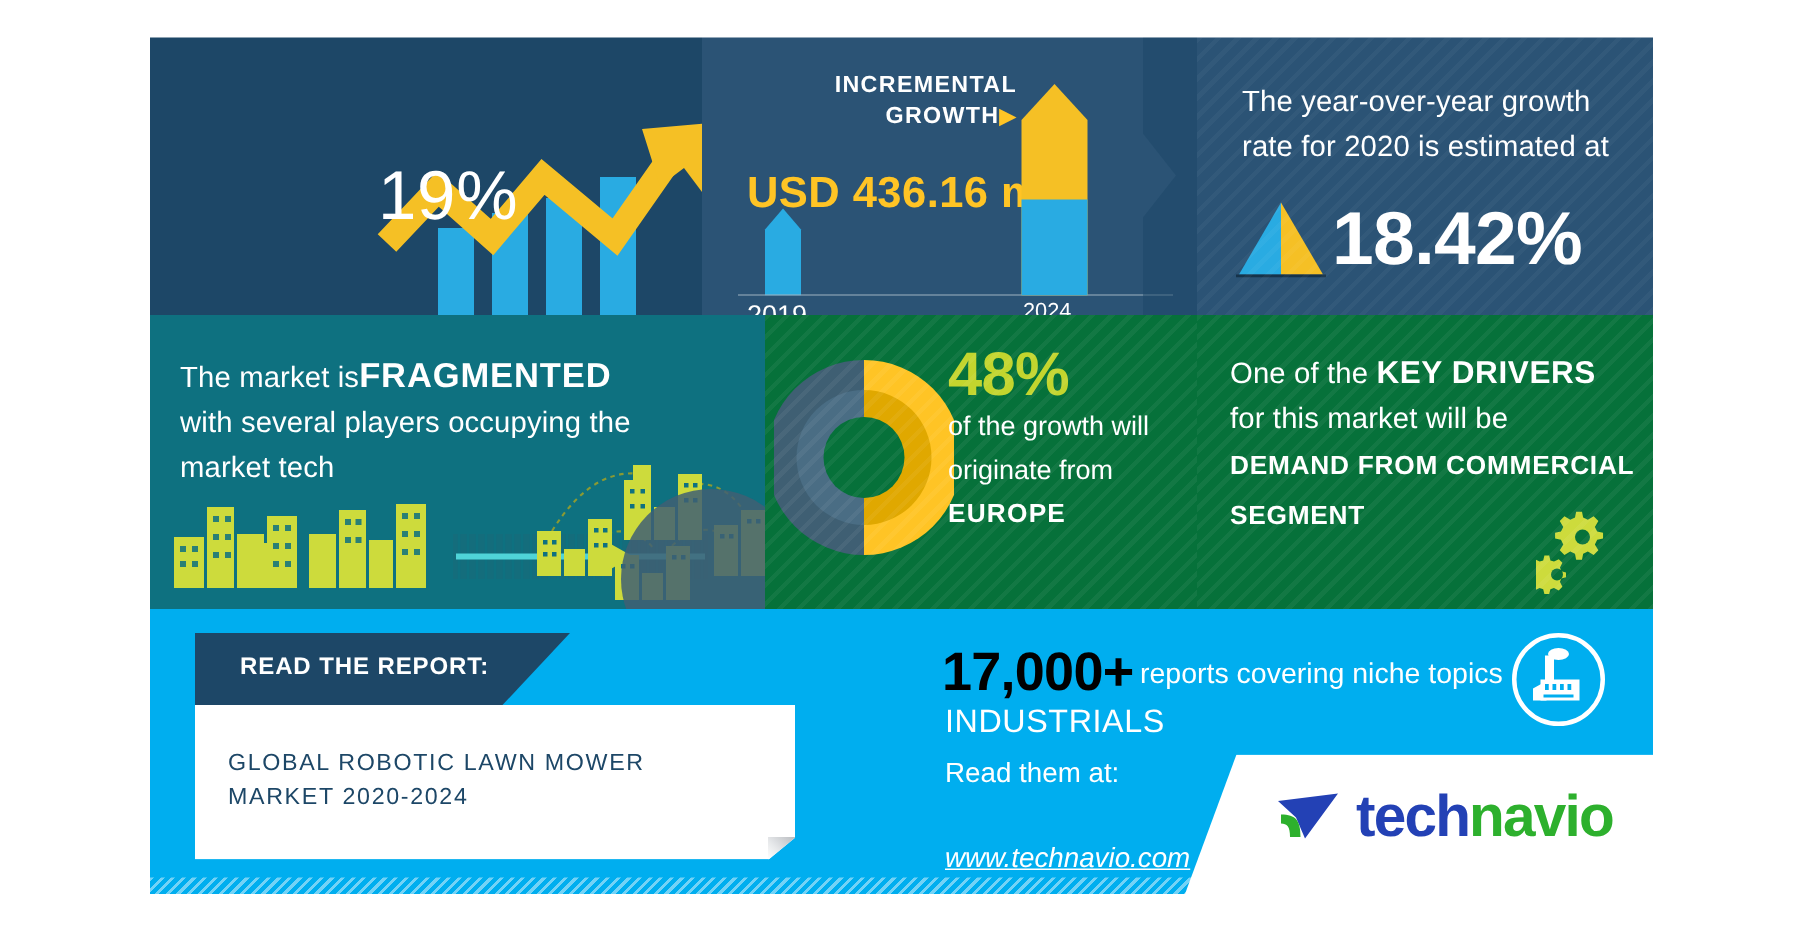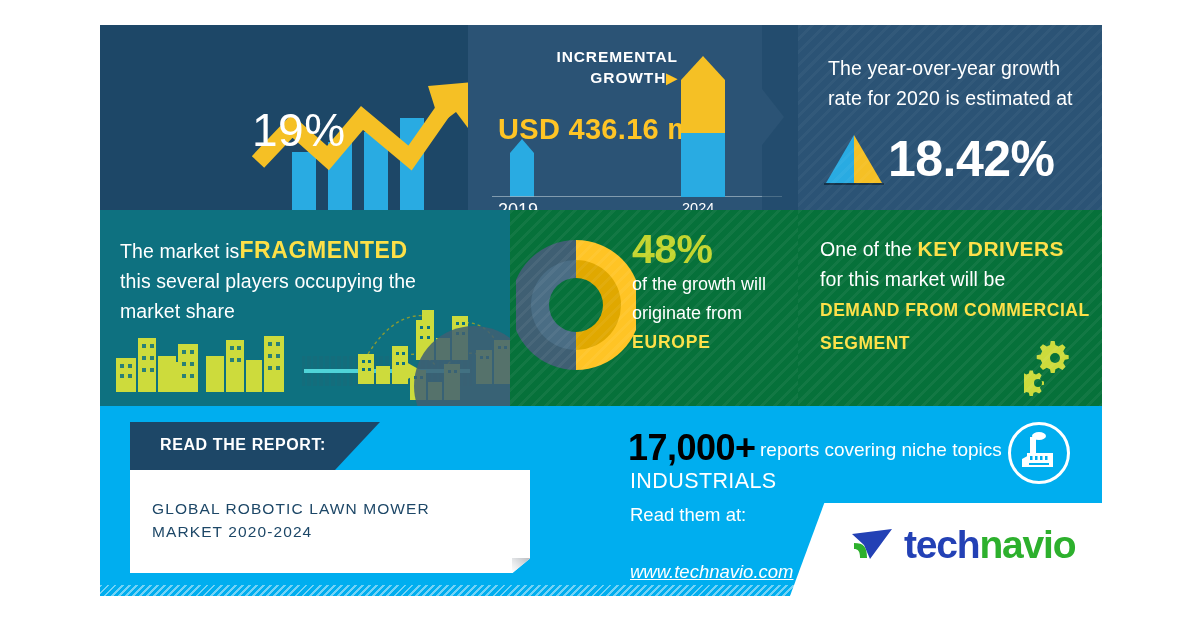--- a/index.html
+++ b/index.html
@@ -36,21 +36,21 @@
 
   
   #p-bottom    { left:100px; top:406px; width:1002px; height:190px; background:#00aeef; }
   .bottom-tex  { position:absolute; left:0; bottom:0; width:100%; height:11px;
                  background:repeating-linear-gradient(135deg,
                   rgba(255,255,255,.45) 0 2px, rgba(255,255,255,0) 2px 5px); }
 
   
   .lead { color:#ffffff; font-size:19.5px; line-height:30px; font-weight:400; letter-spacing:.1px;}
   .lead b { font-weight:700; letter-spacing:.6px; }
-  .lime   { color:#fde047; }
+  .lime   { color:#ffffff; }
 
   #cagr-text { position:absolute; left:32px; top:30px; width:320px; }
   #cagr-pct { position:absolute; left:152px; top:78px; color:#fff;
               font-size:46px; font-weight:400; letter-spacing:.5px;
               font-family:"Liberation Sans", sans-serif; }
 
   #incr-label { position:absolute; left:30px; top:21px; width:180px; text-align:right;
                 color:#fff; font-size:15.5px; font-weight:700; letter-spacing:.9px; line-height:21px;}
   #incr-label .arrowglyph{ color:#ffc425; font-size:14px; }
   #incr-value { position:absolute; left:30px; top:88px; color:#ffc425;
@@ -165,22 +165,22 @@
       <path d="M30 2 L2 50 L30 50 Z" fill="#29abe2"></path>
       <path d="M30 2 L58 50 L30 50 Z" fill="#f5c025"></path>
       <line x1="0" y1="51" x2="60" y2="51" stroke="#16334a" stroke-width="2"></line>
     </svg>
     <div id="yoy-value">18.42%</div>
   </div>
 
   <div class="panel" id="p-frag">
     <div id="frag-text" class="lead">
       <span>The market is</span><b class="lime">FRAGMENTED</b><br>
-      <span>this several players occupying the</span><br>
-      <span>market share</span>
+      <span>with several players occupying the</span><br>
+      <span>market tech</span>
     </div>
 
     <svg style="position:absolute;left:6px;top:108px" width="400" height="84" viewBox="0 0 400 84">
       <g fill="#cddb3c">
 
         <rect x="10" y="40" width="20" height="34"></rect>
           <rect x="32" y="20" width="18" height="54"></rect>
         <rect x="52" y="38" width="18" height="36"></rect>
           <rect x="72" y="26" width="20" height="48"></rect>
 

